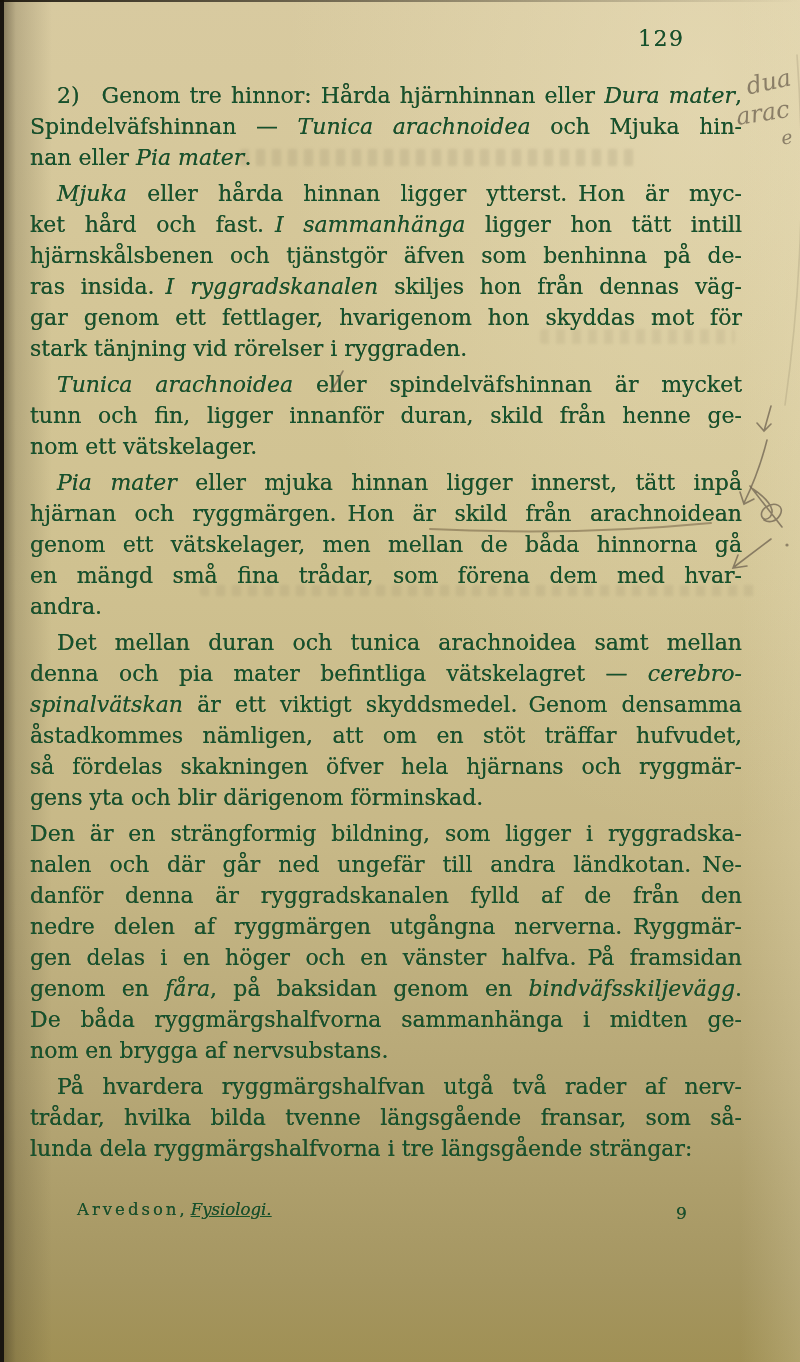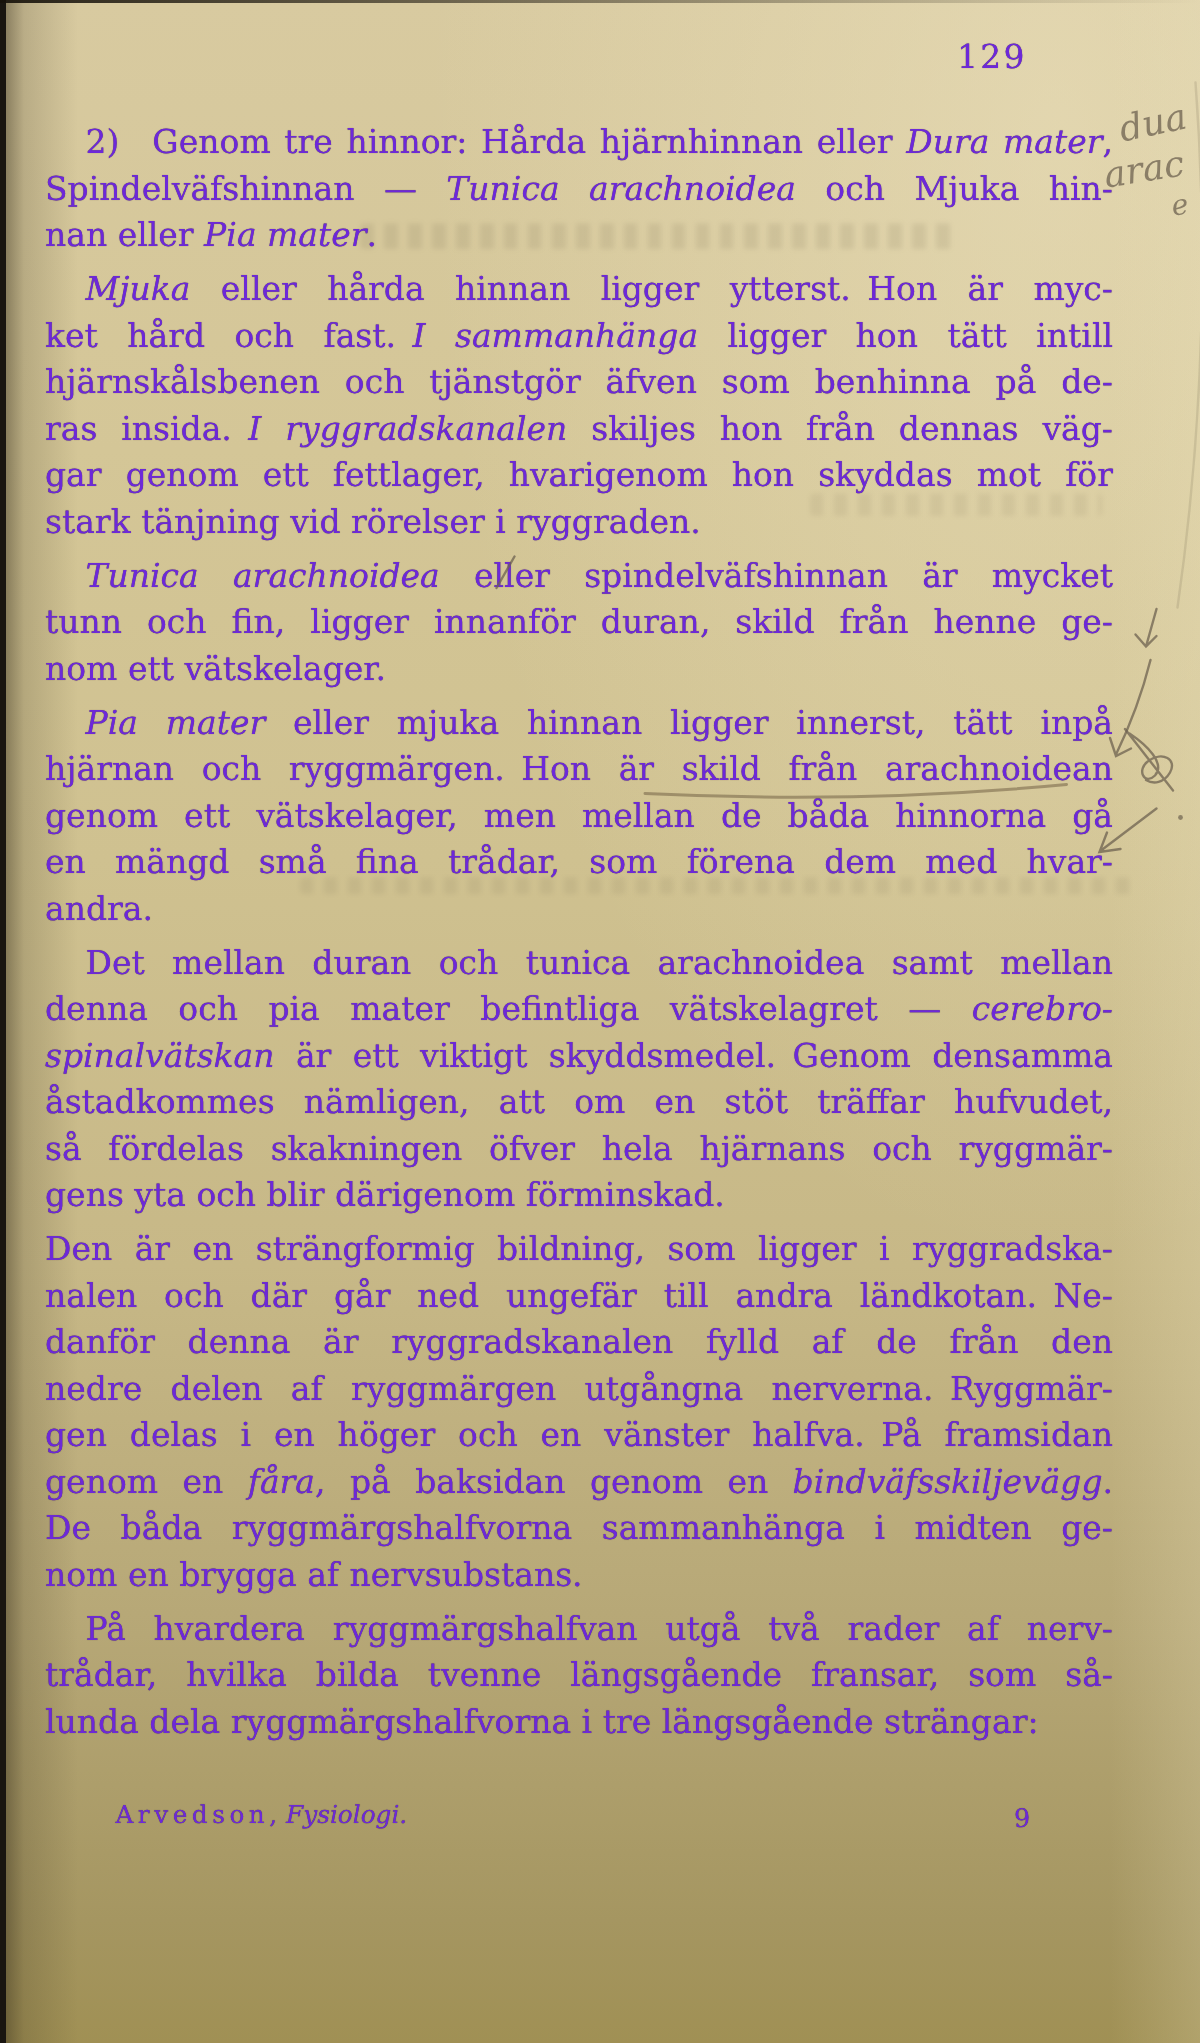--- a/index.html
+++ b/index.html
@@ -21,21 +21,21 @@
   .light-tr{position:absolute;inset:0;
     background:radial-gradient(ellipse at 88% 6%, rgba(240,230,196,.45), rgba(240,230,196,0) 42%);}
   .right-band{position:absolute;top:0;right:0;width:60px;height:100%;
     background:linear-gradient(to left, rgba(235,226,190,.22), rgba(235,226,190,0));}
   .left-shadow{position:absolute;top:0;left:0;width:60px;height:100%;
     background:linear-gradient(to right, rgba(48,40,22,.55), rgba(48,40,22,.18) 16px, rgba(48,40,22,0) 52px);}
   .left-strip{position:absolute;top:0;left:0;width:4px;height:100%;background:#191510;}
   .top-edge{position:absolute;top:0;left:0;width:100%;height:2px;
     background:linear-gradient(to right, rgba(22,17,10,.9), rgba(22,17,10,.25) 70%, rgba(22,17,10,0));}
 
-  .ink{color:#6d28d9;text-shadow:0 0 .5px rgba(45,39,22,.75);}
+  .ink{color:#14532d;text-shadow:0 0 .5px rgba(45,39,22,.75);}
 
   .page-number{
     position:absolute;left:638px;top:26px;
     font-size:22px;letter-spacing:1.5px;
   }
 
   .text-block{
     position:absolute;left:30px;top:80px;width:712px;
     font-size:22px;line-height:31px;
   }
@@ -47,21 +47,21 @@
   }
   .line.first{text-indent:27px;}
   .line.last{text-align-last:left;}
   .it{font-style:italic;}
 
   .footer-line{
     position:absolute;left:45px;top:1200px;
     font-size:16.5px;
   }
   .footer-author{letter-spacing:3px;margin-left:32px;}
-  .footer-work{font-style:italic;margin-left:6px;}
+  .footer-work{font-style:italic;margin-left:6px;text-decoration:underline;}
   .signature-number{
     position:absolute;left:676px;top:1203px;font-size:17px;
   }
 
   
   .handwriting{
     position:absolute;color:rgba(122,110,90,.85);
     font-style:italic;font-family:"DejaVu Serif", serif;
     white-space:nowrap;
   }

